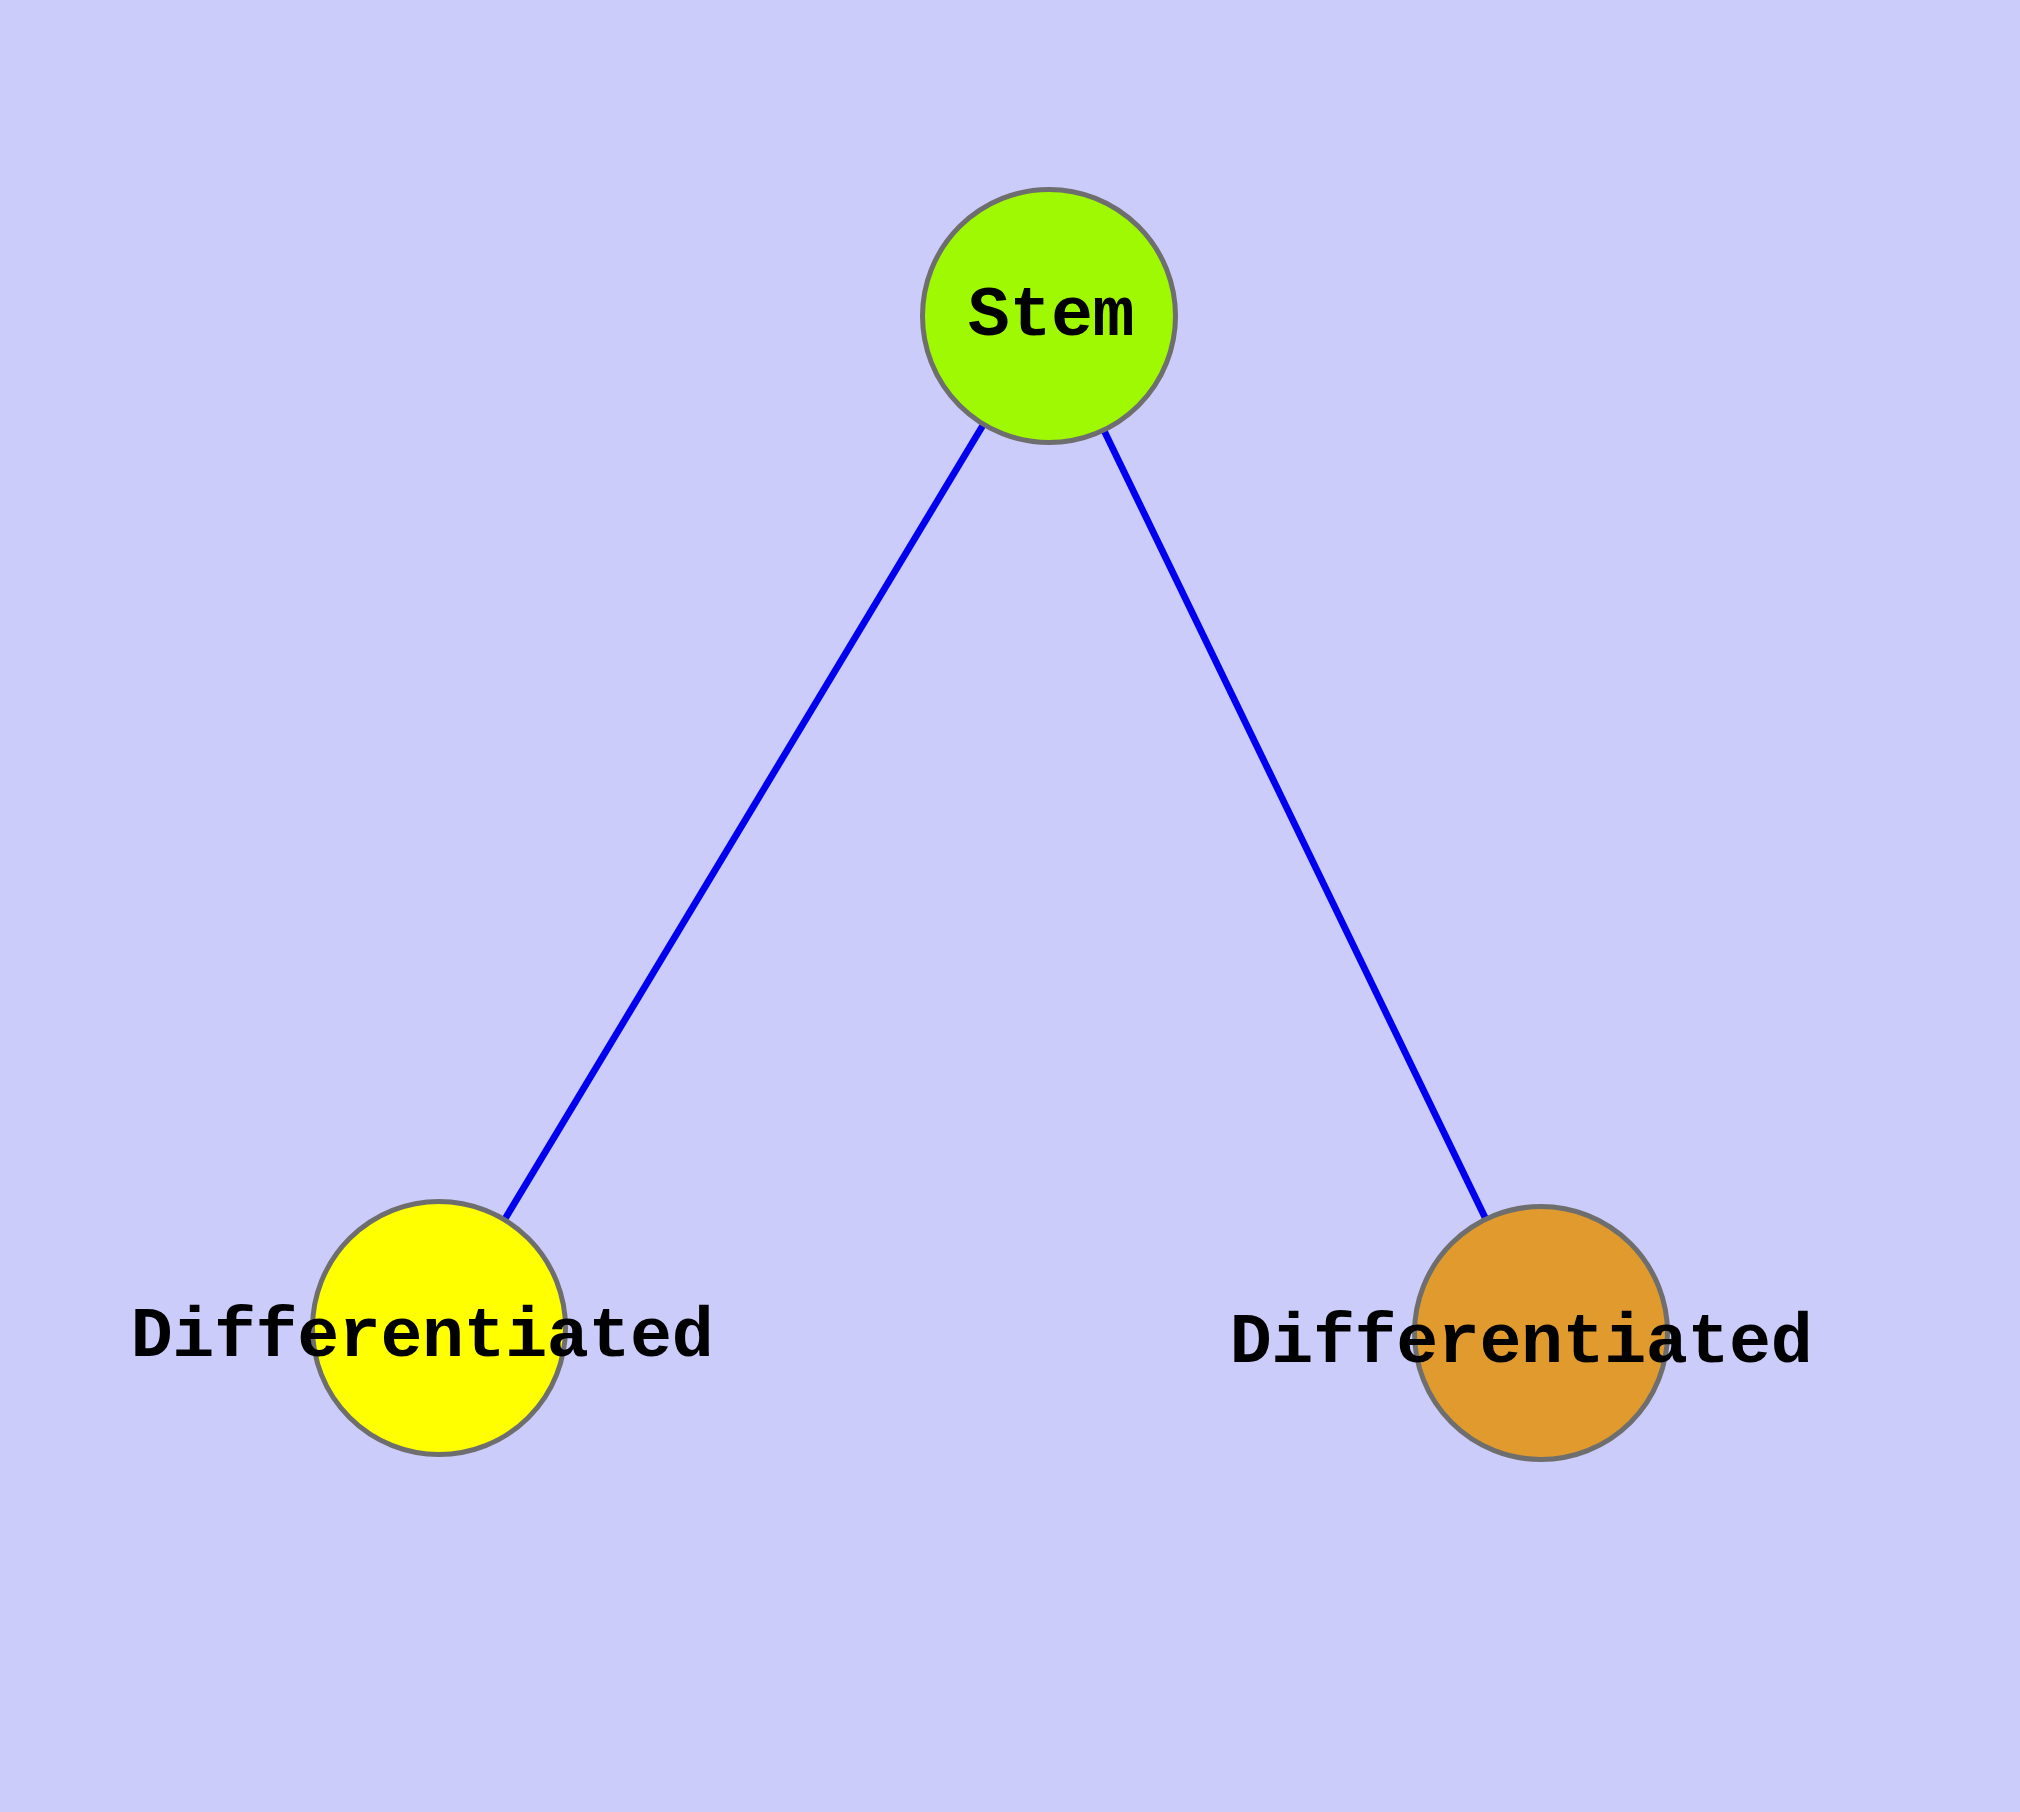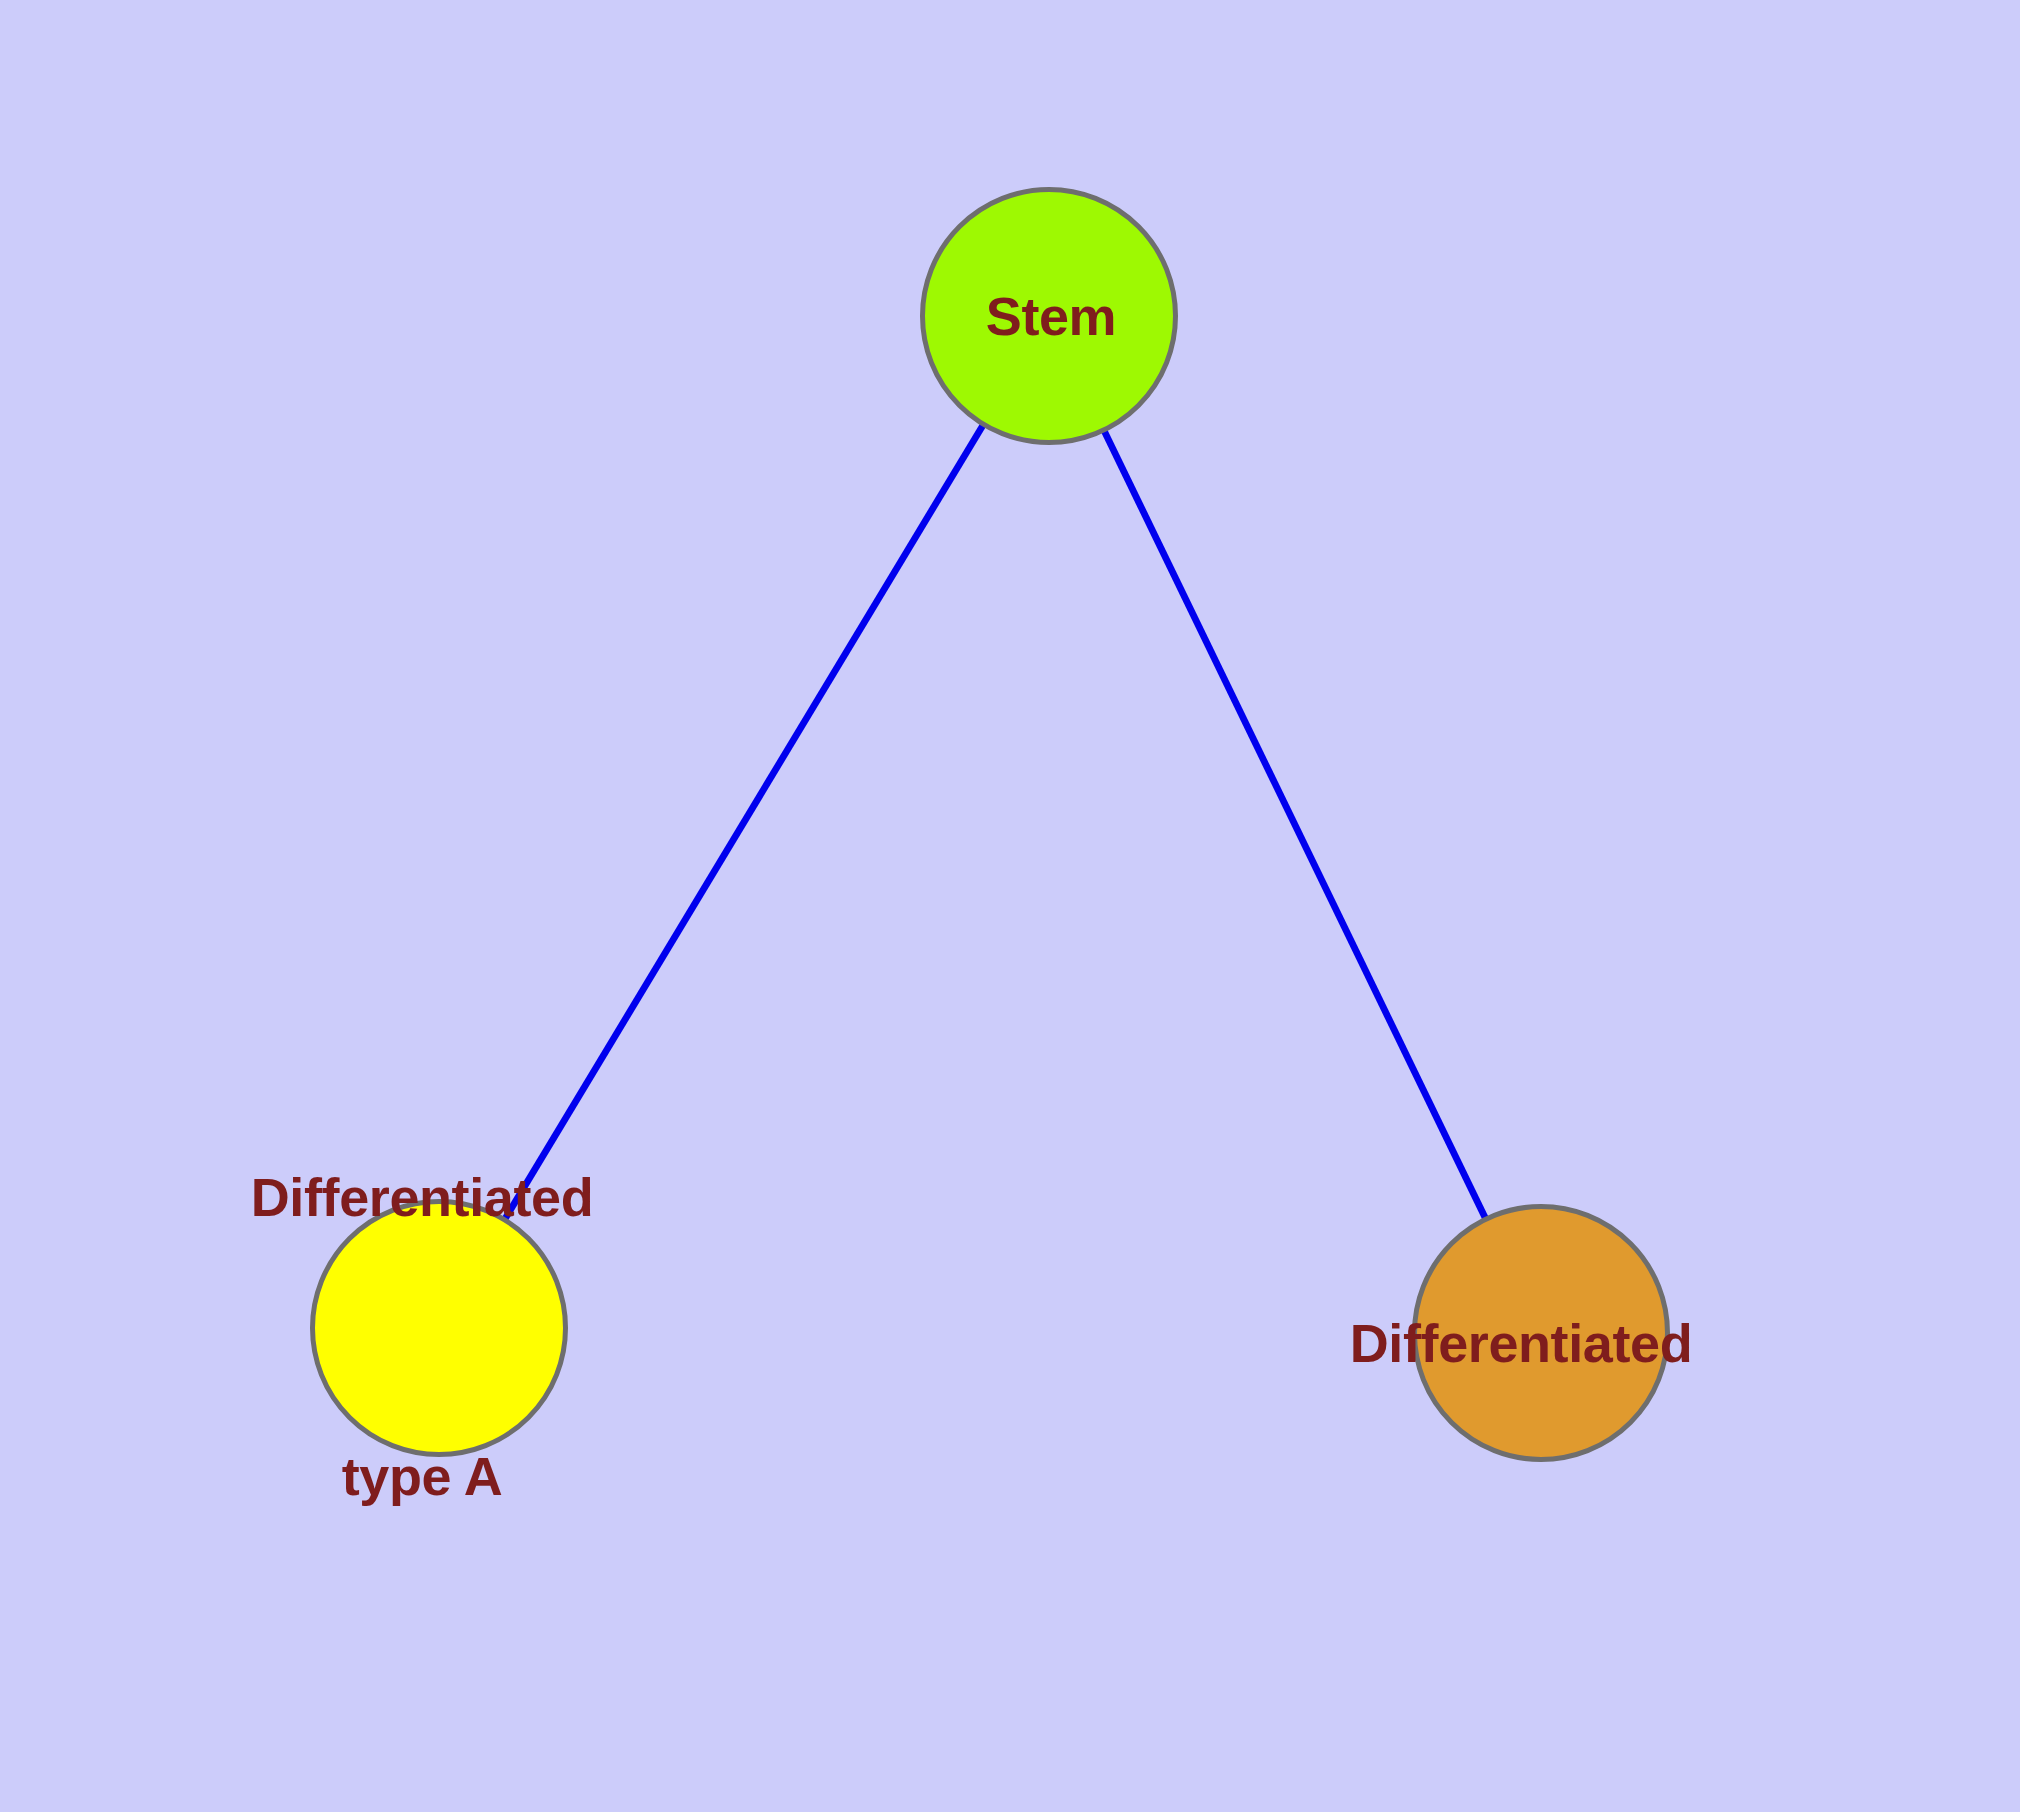--- a/index.html
+++ b/index.html
@@ -57,24 +57,24 @@
     position: absolute;
     left: 0;
     top: 0;
     width: 2021px;
     height: 1812px;
     z-index: 3;
   }
 
   .node-label {
     position: absolute;
-    color: #7f1d1d;
-    font-family: Liberation Sans, sans-serif;
+    color: #000000;
+    font-family: Liberation Mono, monospace;
     font-weight: bold;
-    font-size: 54px;
+    font-size: 70px;
     line-height: 93px;
     text-align: center;
     white-space: pre;
     letter-spacing: -0.4px;
     transform: translate(-50%, -50%);
   }
 
   .node-label-line {
     display: block;
   }
@@ -106,21 +106,20 @@
   </div>
 
   <div id="label-layer">
 
     <div class="node-label" style="left:1051px; top:316px;">
       <span class="node-label-line">Stem</span>
     </div>
 
     <div class="node-label" style="left:422px; top:1337px;">
       <span class="node-label-line">Differentiated</span>
-      <span class="node-label-line">type A</span>
     </div>
 
     <div class="node-label" style="left:1521px; top:1343px;">
       <span class="node-label-line">Differentiated</span>
     </div>
 
   </div>
 
 </div>
 

